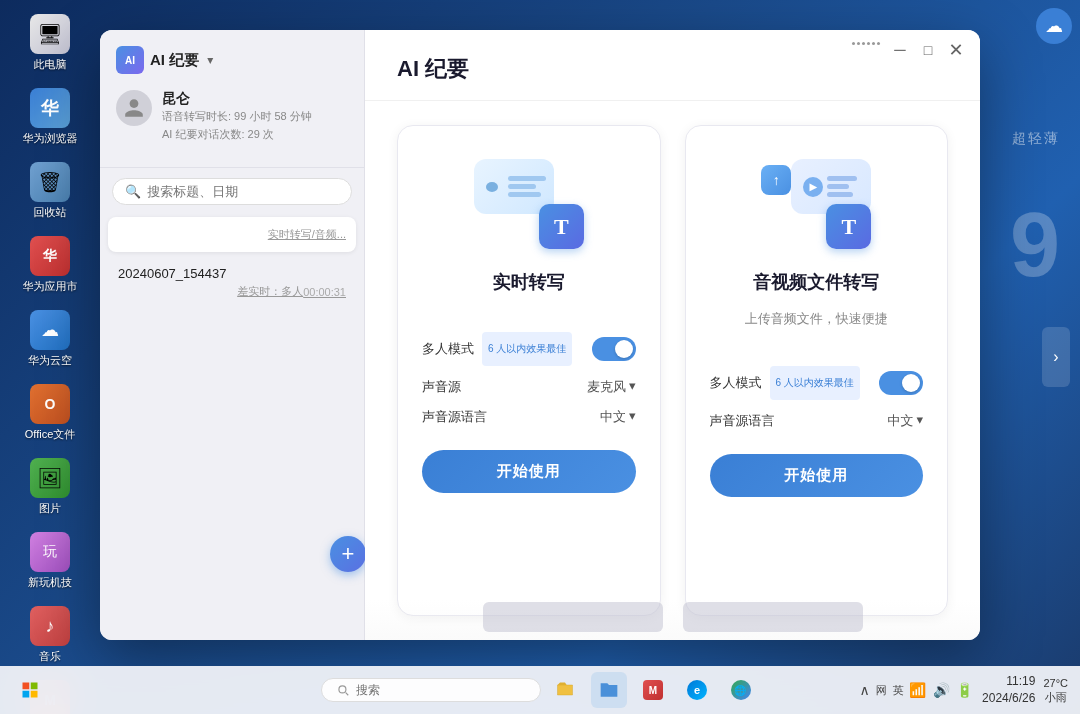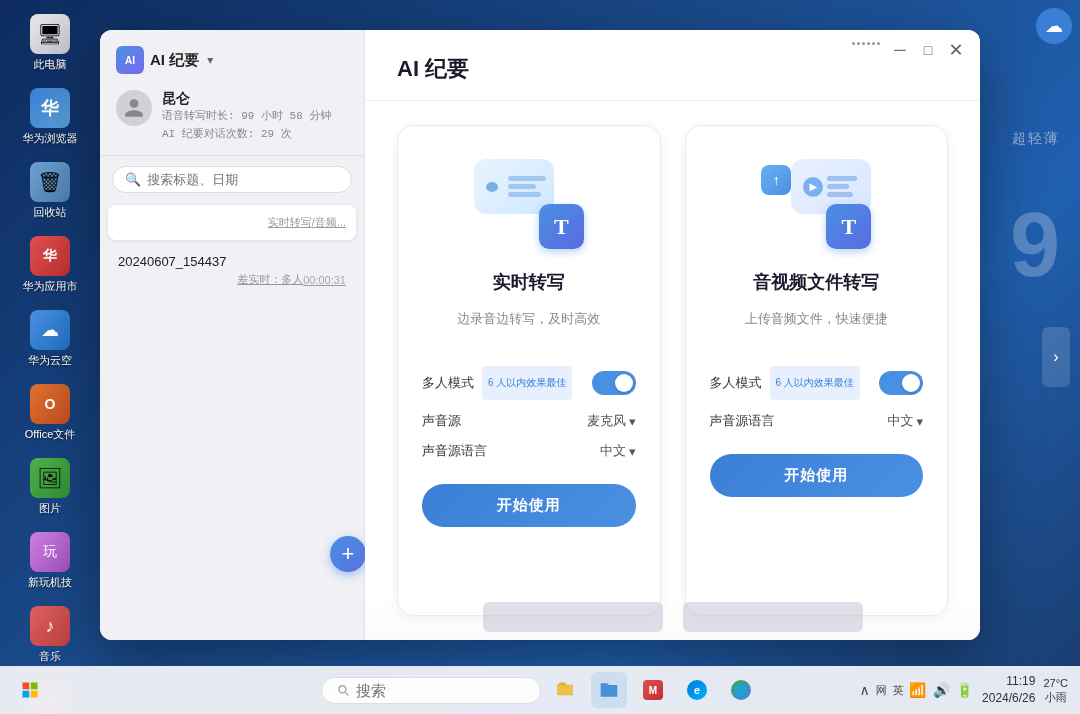--- a/index.html
+++ b/index.html
@@ -275,23 +275,22 @@
       color: #222;
     }
 
     .sidebar-title-arrow {
       color: #666;
       font-size: 12px;
       margin-left: 2px;
     }
 
     .user-section {
-      padding: 8px 16px 12px;
+      padding: 8px 16px 24px;
       border-bottom: 1px solid #e0e0e8;
-      font-family: Liberation Mono, monospace;
     }
 
     .user-info {
       display: flex;
       align-items: flex-start;
       gap: 10px;
     }
 
     .user-avatar {
       width: 36px;
@@ -590,21 +589,21 @@
       color: #3a7fd5;
       background: #e8f0ff;
       border-radius: 4px;
       padding: 10px 6px;
     }
 
     .setting-value {
       font-size: 13px;
       color: #555;
       display: flex;
-      align-items: center;
+      align-items: flex-start;
       gap: 3px;
       cursor: pointer;
     }
 
     
     .toggle {
       width: 44px;
       height: 24px;
       background: #4a90e2;
       border-radius: 12px;
@@ -821,21 +820,20 @@
                   <div class="chat-dot-line" style="width:38px;"></div>
                   <div class="chat-dot-line" style="width:28px;"></div>
                   <div class="chat-dot-line" style="width:33px;"></div>
                 </div>
               </div>
               <div class="icon-text-T">T</div>
             </div>
           </div>
 
           <div class="card-title">实时转写</div>
-          <div class="card-desc">边录音边转写，及时高效</div>
 
           <div class="card-settings">
             <div class="setting-row">
               <div class="setting-label">
                 <span>多人模式</span>
                 <span class="setting-badge">6 人以内效果最佳</span>
               </div>
               <div class="toggle"></div>
             </div>
             <div class="setting-row">
@@ -917,21 +915,21 @@
           <rect x="13" y="13" width="9" height="9" fill="#ffb900"></rect>
         </svg>
       </div>
     </div>
 
     <div class="taskbar-center">
       <div class="taskbar-search">
         <svg width="14" height="14" viewBox="0 0 24 24" fill="#999">
             <path d="M21 21l-4.35-4.35M17 11A6 6 0 1 1 5 11a6 6 0 0 1 12 0z" stroke="#999" stroke-width="2" fill="none"></path>
           </svg>
-        <input type="text" style="font-size: 15px;" placeholder="搜索">
+        <input type="text" style="font-size: 12px;" placeholder="搜索">
       </div>
 
       <div class="taskbar-apps">
 
         <div class="taskbar-app-icon">
           <svg width="20" height="20" viewBox="0 0 24 24">
               <path d="M3 6h18v12H3z" fill="#f0c040" stroke="#d0a020" stroke-width="0.5"></path>
               <path d="M3 6l3-3h6l2 3" fill="#e0b030"></path>
             </svg>
         </div>

